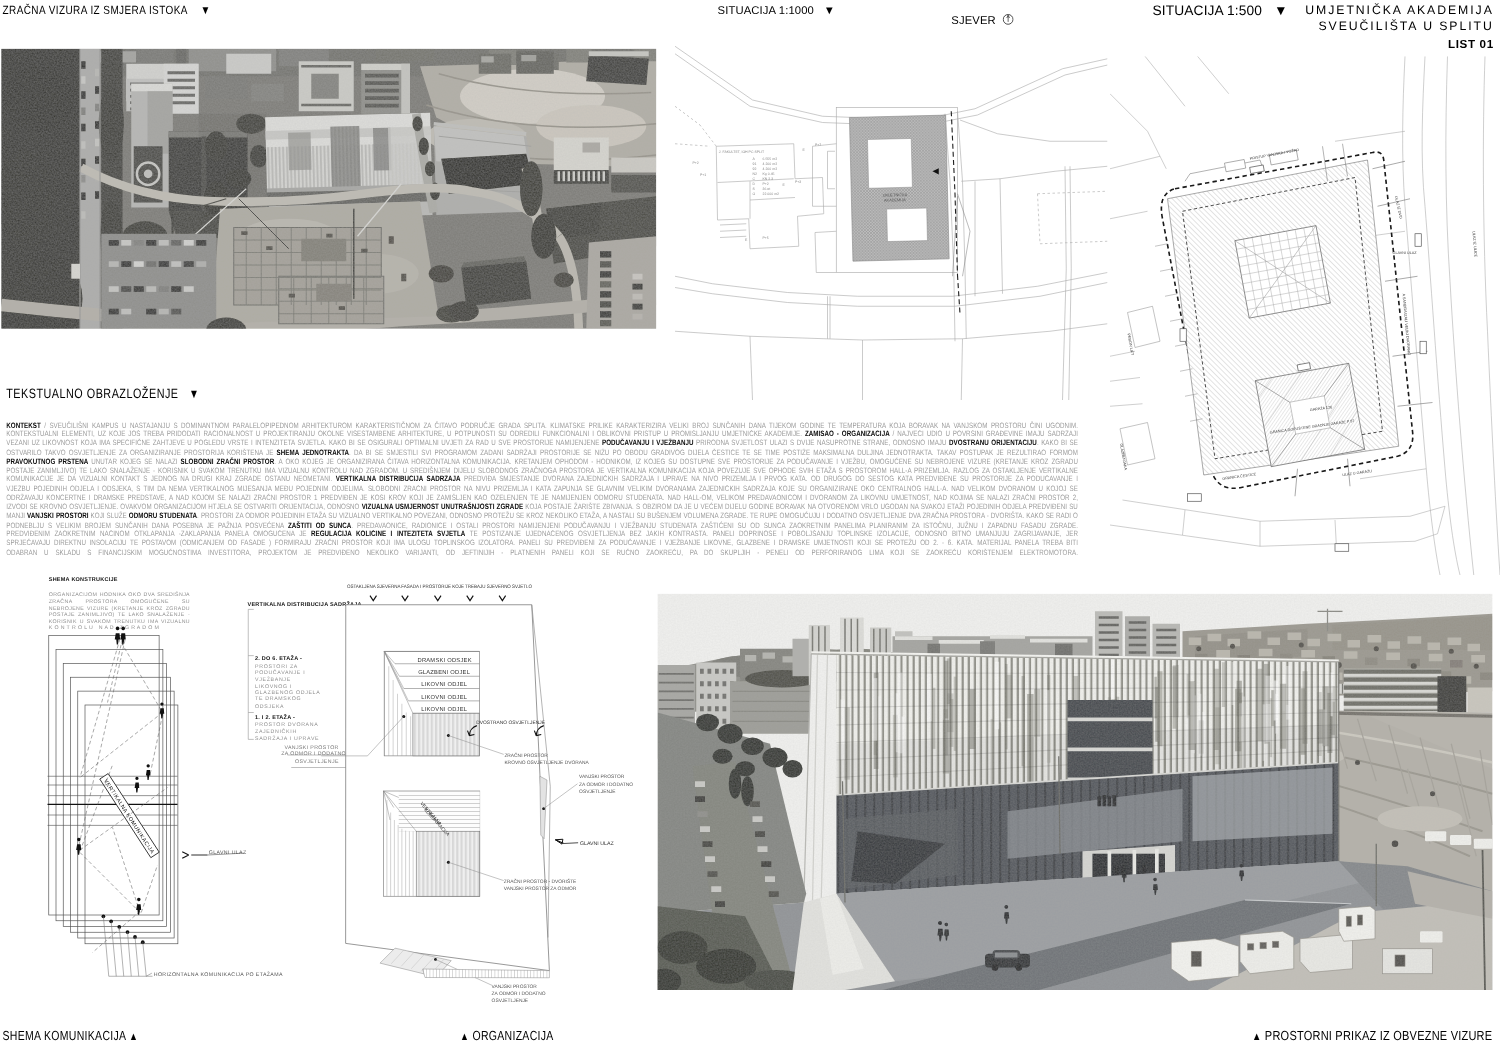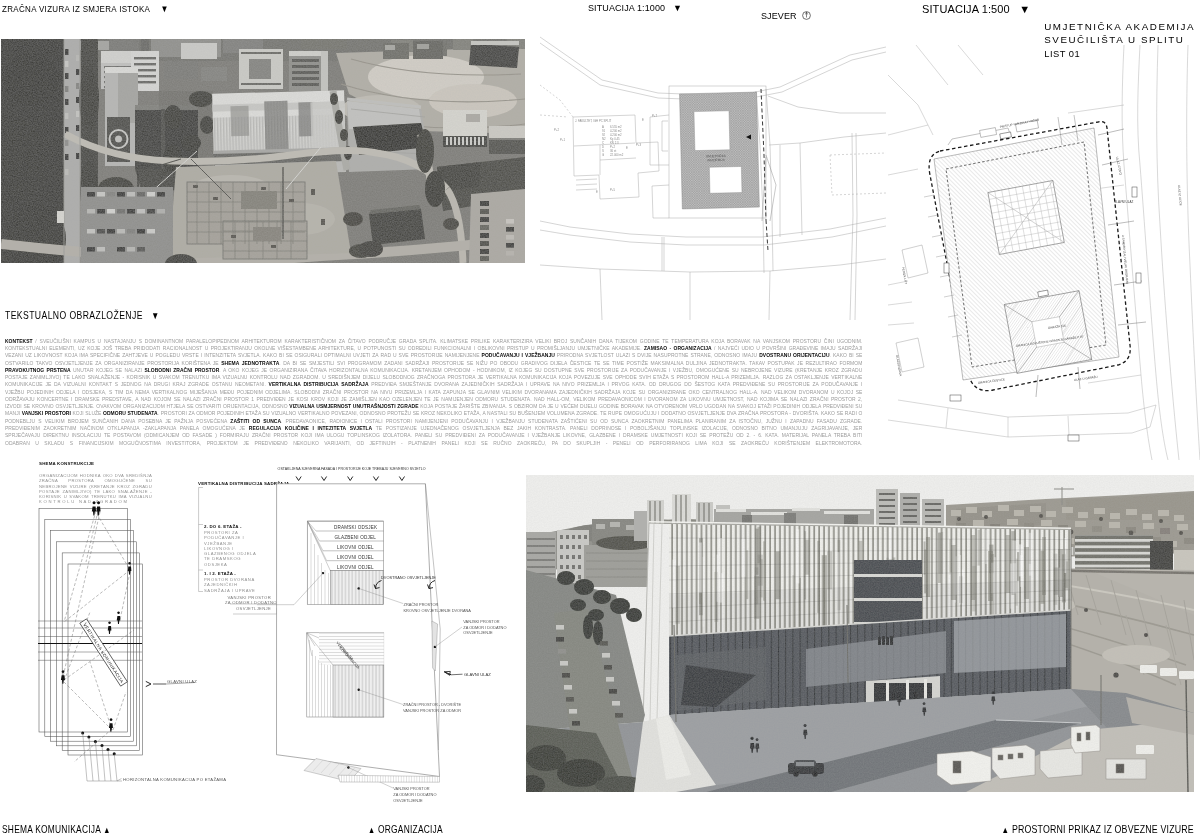--- a/index.html
+++ b/index.html
@@ -9,27 +9,27 @@
 .txt{font-size:6.2px;line-height:7.27px;color:#9b9b9b;letter-spacing:0.05px;transform:scaleX(0.802);transform-origin:0 0}
 .txt div{text-align:justify;text-align-last:justify;height:7.27px;overflow:hidden}
 .txt b{color:#0a0a0a;font-weight:bold}
 .sm{font-size:4.2px;line-height:5.25px;color:#909090;letter-spacing:.3px}
 .wrap{white-space:normal !important}
 .smb{font-size:4.4px;font-weight:bold;color:#111;letter-spacing:.2px}
 </style></head>
 <body>
 
 <div class="tl hdr" style="left:2px;top:3px;transform:scaleX(.84);transform-origin:0 0">ZRAČNA VIZURA IZ SMJERA ISTOKA&nbsp;&nbsp;&nbsp; ▼</div>
-<div class="tl hdr" style="left:588px;top:3px;font-size:9px;letter-spacing:.1px">SITUACIJA 1:1000&nbsp;&nbsp; ▼</div>
+<div class="tl hdr" style="left:574px;top:3px;font-size:9px;letter-spacing:.1px">SITUACIJA 1:1000&nbsp;&nbsp; ▼</div>
 <div class="tl hdr" style="left:761px;top:11px;font-size:9px;letter-spacing:.1px">SJEVER&nbsp; <svg width="9" height="9" viewBox="0 0 9 9" style="vertical-align:-1px">
       <circle cx="4.5" cy="4.5" r="3.9" fill="none" stroke="#333" stroke-width="0.7"></circle>
       <path d="M4.5 1.2 L4.5 6.5 M4.5 1.2 L3.4 3.4 M4.5 1.2 L5.6 3.4" stroke="#333" stroke-width="0.6" fill="none"></path>
     </svg></div>
 <div class="tl hdr" style="left:922px;top:3px;font-size:11px;letter-spacing:.1px">SITUACIJA 1:500&nbsp;&nbsp; ▼</div>
-<div class="tl" style="right:5px;top:20px;text-align:left;font-size:9.8px;letter-spacing:1.55px;line-height:13.4px;font-weight:400">UMJETNIČKA AKADEMIJA<br>SVEUČILIŠTA U SPLITU<br><span style="font-size:9.3px;letter-spacing:.5px;font-weight:400">LIST 01</span></div>
+<div class="tl" style="right:5px;top:2px;text-align:right;font-size:9.8px;letter-spacing:1.55px;line-height:13.4px;font-weight:400">UMJETNIČKA AKADEMIJA<br>SVEUČILIŠTA U SPLITU<br><span style="font-size:9.3px;letter-spacing:.5px;font-weight:700">LIST 01</span></div>
 
 <div class="abs" style="left:1px;top:39px;width:524px;height:224px" id="photo1">
 <svg width="524" height="224" viewBox="0 0 524 224">
 <defs>
 <filter id="nz" x="0" y="0" width="100%" height="100%">
 <feTurbulence type="fractalNoise" baseFrequency="0.8" numOctaves="2" seed="7" stitchTiles="stitch"></feTurbulence>
 <feColorMatrix type="matrix" values="0 0 0 0 0.45  0 0 0 0 0.45  0 0 0 0 0.45  0.28 0 0 0 0"></feColorMatrix>
 <feComposite operator="over" in2="SourceGraphic"></feComposite>
 </filter>
 <pattern id="acst" width="3" height="10" patternUnits="userSpaceOnUse">

